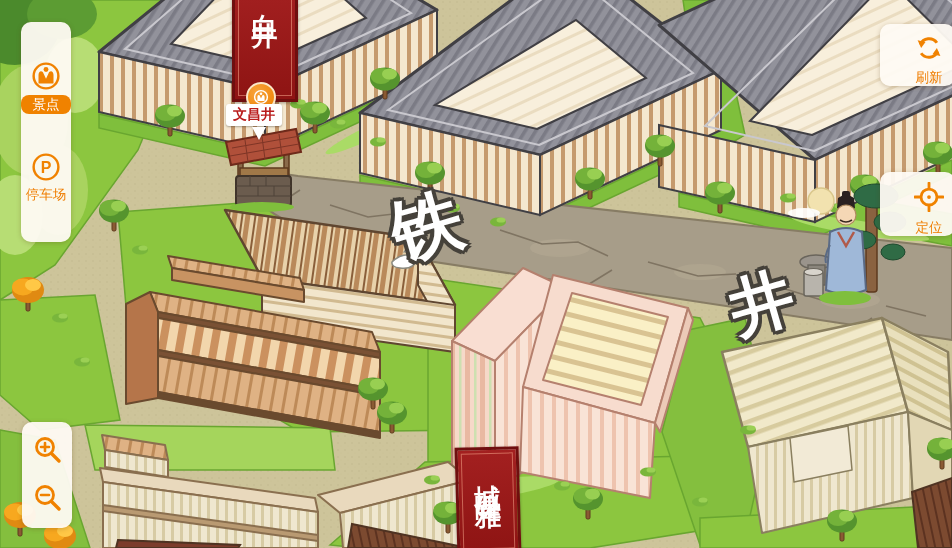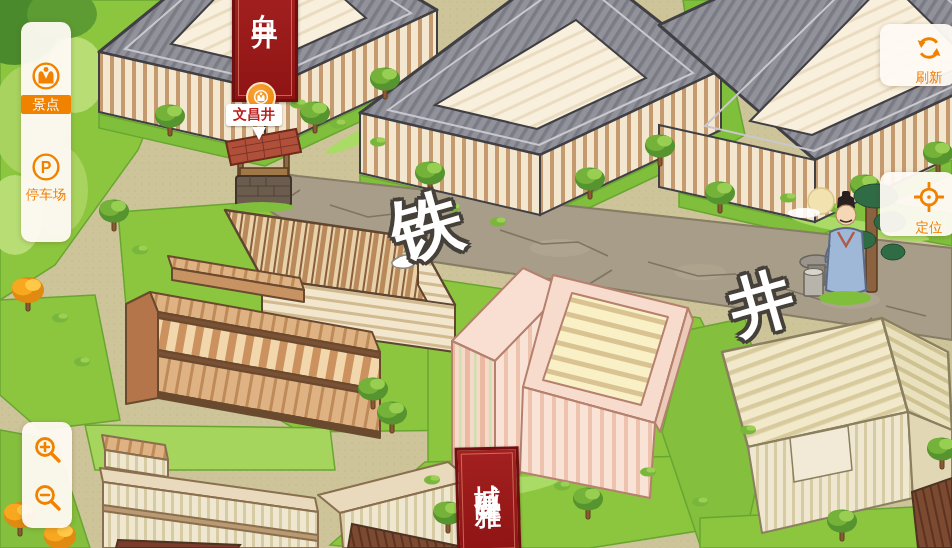--- a/index.html
+++ b/index.html
@@ -9,21 +9,21 @@
 
   
   .panel{position:absolute;background:rgba(254,250,243,.95);border-radius:10px;
          box-shadow:0 1px 5px rgba(90,60,20,.28);}
   #left-menu{left:21px;top:22px;width:50px;height:220px;display:flex;flex-direction:column;
              justify-content:space-evenly;align-items:center;}
   .menu-item{display:flex;flex-direction:column;align-items:center;width:100%;cursor:pointer;}
   .menu-item svg{display:block;}
   .menu-label{margin-top:4px;font-size:13.5px;line-height:17px;color:#ef7d00;
               width:100%;text-align:center;white-space:nowrap;}
-  .menu-item.active .menu-label{background:#f08200;color:#fff;border-radius:2px;padding:1px 0;}
+  .menu-item.active .menu-label{background:#f08200;color:#fff;border-radius:8px;padding:1px 0;}
 
   .rbtn{position:absolute;left:880px;width:52px;height:62px;display:flex;flex-direction:column;
         align-items:center;justify-content:flex-end;cursor:pointer;padding-left:23px;}
   .rbtn .menu-label{margin-top:3px;}
   #btn-refresh{top:24px;} #btn-route{top:96px;} #btn-locate{top:172px;height:64px;}
 
   #zoom-panel{left:22px;top:422px;width:50px;height:106px;display:flex;flex-direction:column;
               justify-content:space-evenly;align-items:center;}
   #zoom-panel .zbtn{cursor:pointer;display:flex;align-items:center;justify-content:center;width:40px;height:40px;}
 

